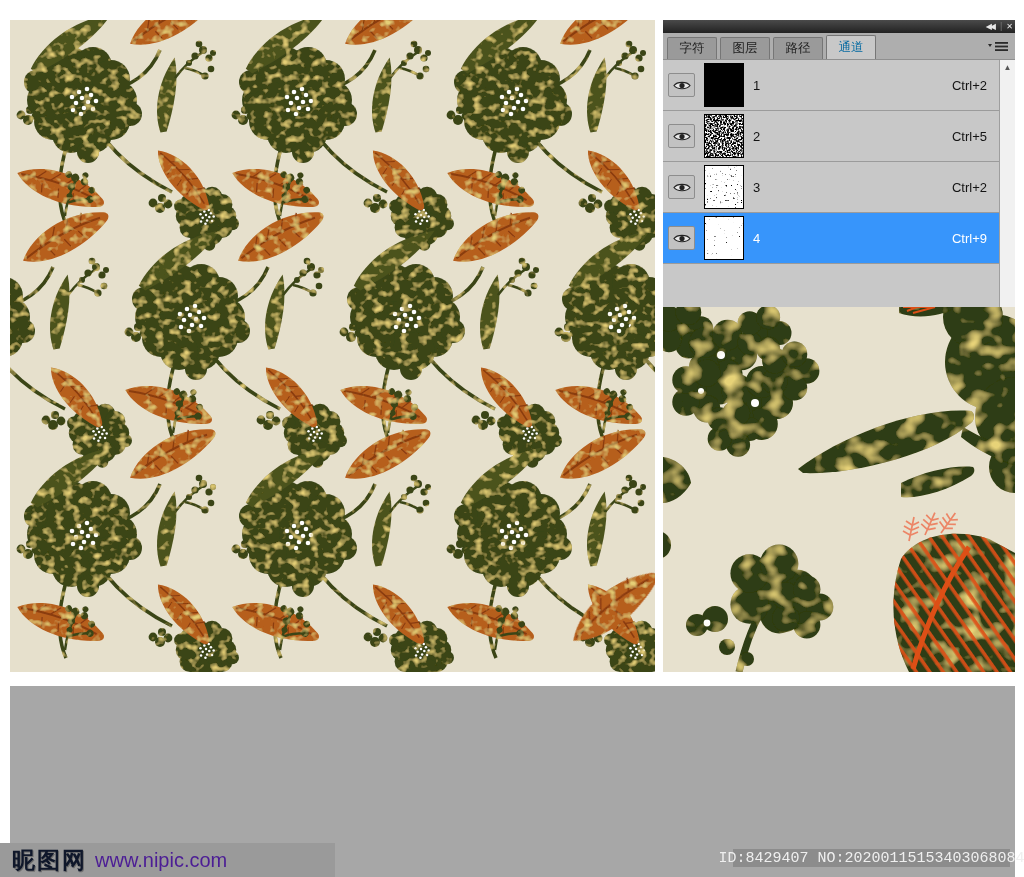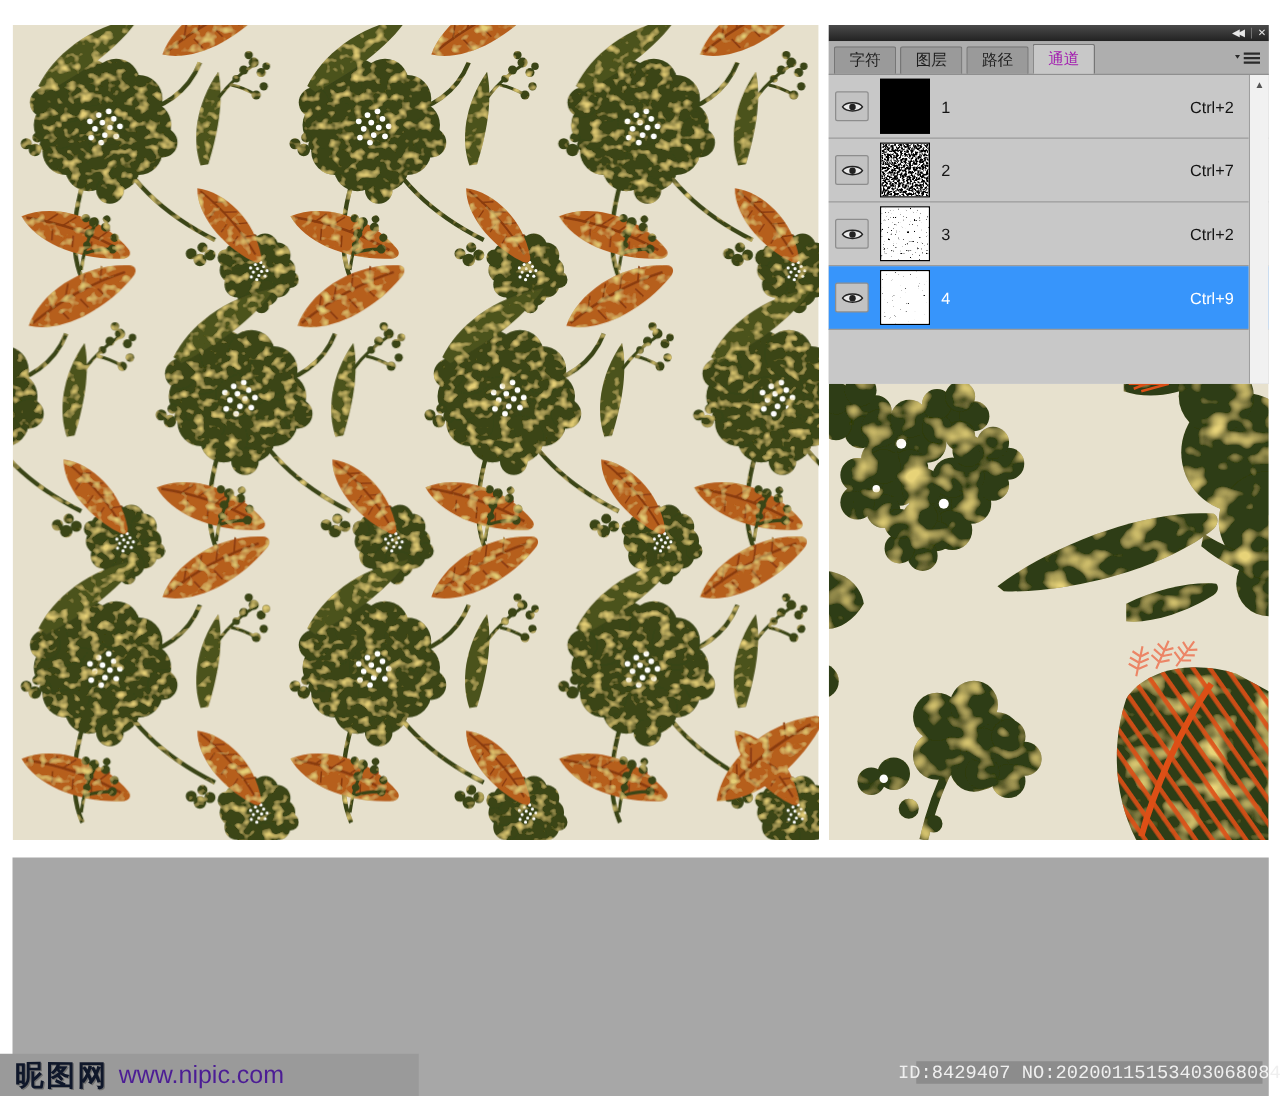--- a/index.html
+++ b/index.html
@@ -19,21 +19,21 @@
     background:linear-gradient(#4a4a4a,#222222); }
   .titlebar-controls { position:absolute; right:2px; top:0; height:13px; display:flex; align-items:center; gap:4px;
     color:#e8e8e8; font-size:8px; line-height:13px; }
   .tb-sep { color:#777; font-size:9px; }
   .tb-btn { cursor:pointer; letter-spacing:-2px; padding-right:2px; }
   .panel-tabs { position:relative; height:27px; background:#aeaeae; border-bottom:1px solid #8f8f8f;
     display:flex; align-items:flex-end; padding-left:4px; gap:3px; }
   .tab { height:22px; min-width:50px; padding:1px 7px; display:flex; align-items:center; justify-content:center;
     font-size:12.5px; color:#1d1d1d; background:#9a9a9a; border:1px solid #767676; border-bottom:none;
     border-radius:2px 2px 0 0; cursor:pointer; }
-  .tab.active { background:#c8c8c8; color:#a21caf; height:24px; }
+  .tab.active { background:#c8c8c8; color:#0369a1; height:24px; }
   .panel-menu { position:absolute; right:6px; top:8px; width:22px; height:12px; cursor:pointer; }
 
   .channel-list { position:relative; height:247px; background:#c8c8c8; }
   .channel-row { position:relative; height:51px; border-bottom:1px solid #9b9b9b;
     display:flex; align-items:center; padding-left:5px; color:#141414; font-size:13px; cursor:pointer; }
   .channel-row.selected { background:#3795fb; color:#ffffff; }
   .eye-box { width:27px; height:24px; background:#c2c2c2; border:1px solid #8d8d8d;
     border-radius:2px; display:flex; align-items:center; justify-content:center; flex:0 0 auto; cursor:pointer; }
   .eye-box svg { display:block; }
   .thumb { width:40px; height:44px; margin-left:9px; border:1px solid #000; background:#fff; flex:0 0 auto; }
@@ -215,21 +215,21 @@
             <circle cx="9" cy="5.5" r="2.6" fill="#222"></circle>
           </svg>
         </div>
         <div class="thumb">
           <svg viewBox="0 0 40 44" preserveAspectRatio="none">
             <rect width="40" height="44" fill="#000"></rect>
             <rect width="40" height="44" filter="url(#noise-dense)"></rect>
           </svg>
         </div>
         <span class="ch-name">2</span>
-        <span class="ch-shortcut">Ctrl+7</span>
+        <span class="ch-shortcut">Ctrl+5</span>
       </div>
 
       <div class="channel-row">
         <div class="eye-box">
           <svg width="18" height="11" viewBox="0 0 18 11">
             <path d="M1,5.5 C4,1.2 14,1.2 17,5.5 C14,9.8 4,9.8 1,5.5 Z" fill="#e9e9e9" stroke="#222" stroke-width="1.2"></path>
             <circle cx="9" cy="5.5" r="2.6" fill="#222"></circle>
           </svg>
         </div>
         <div class="thumb">

